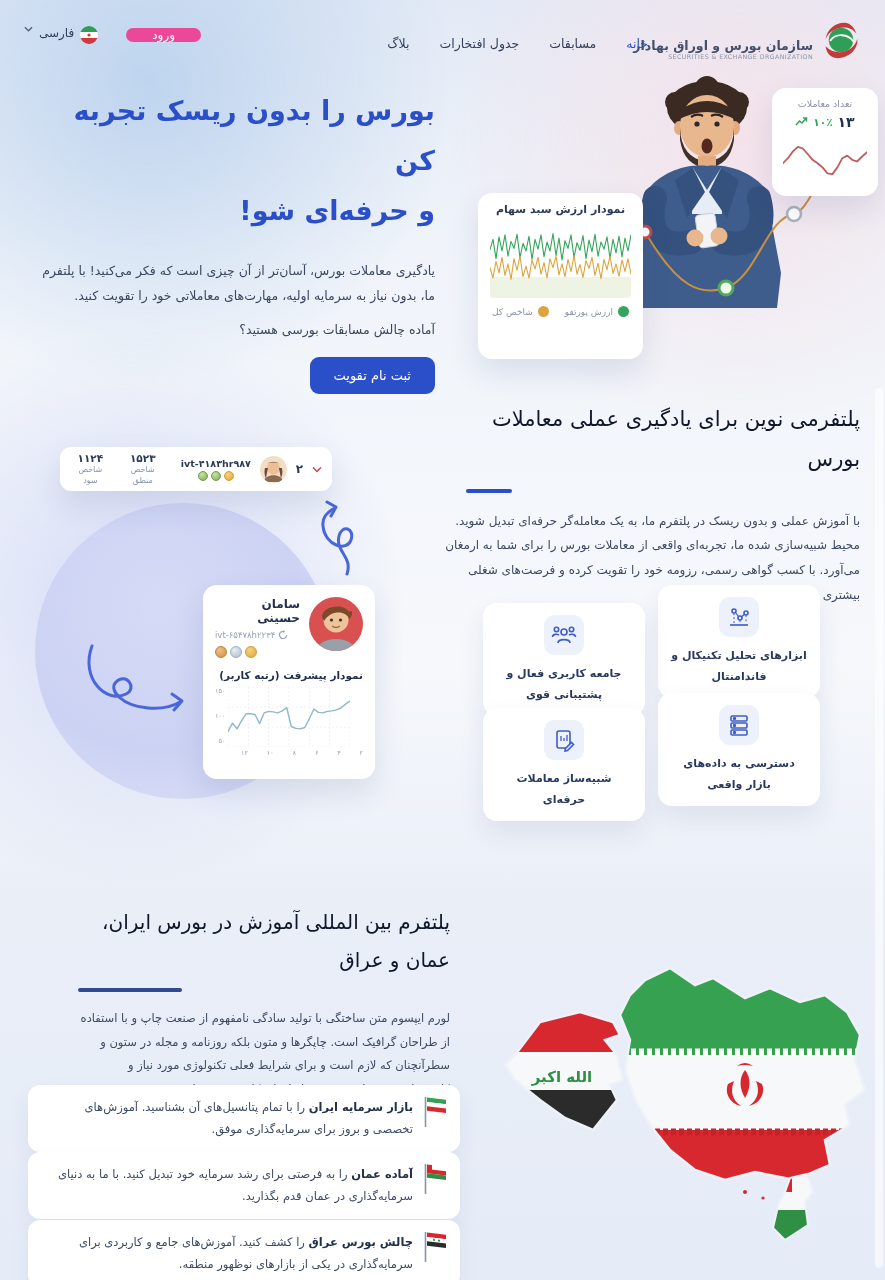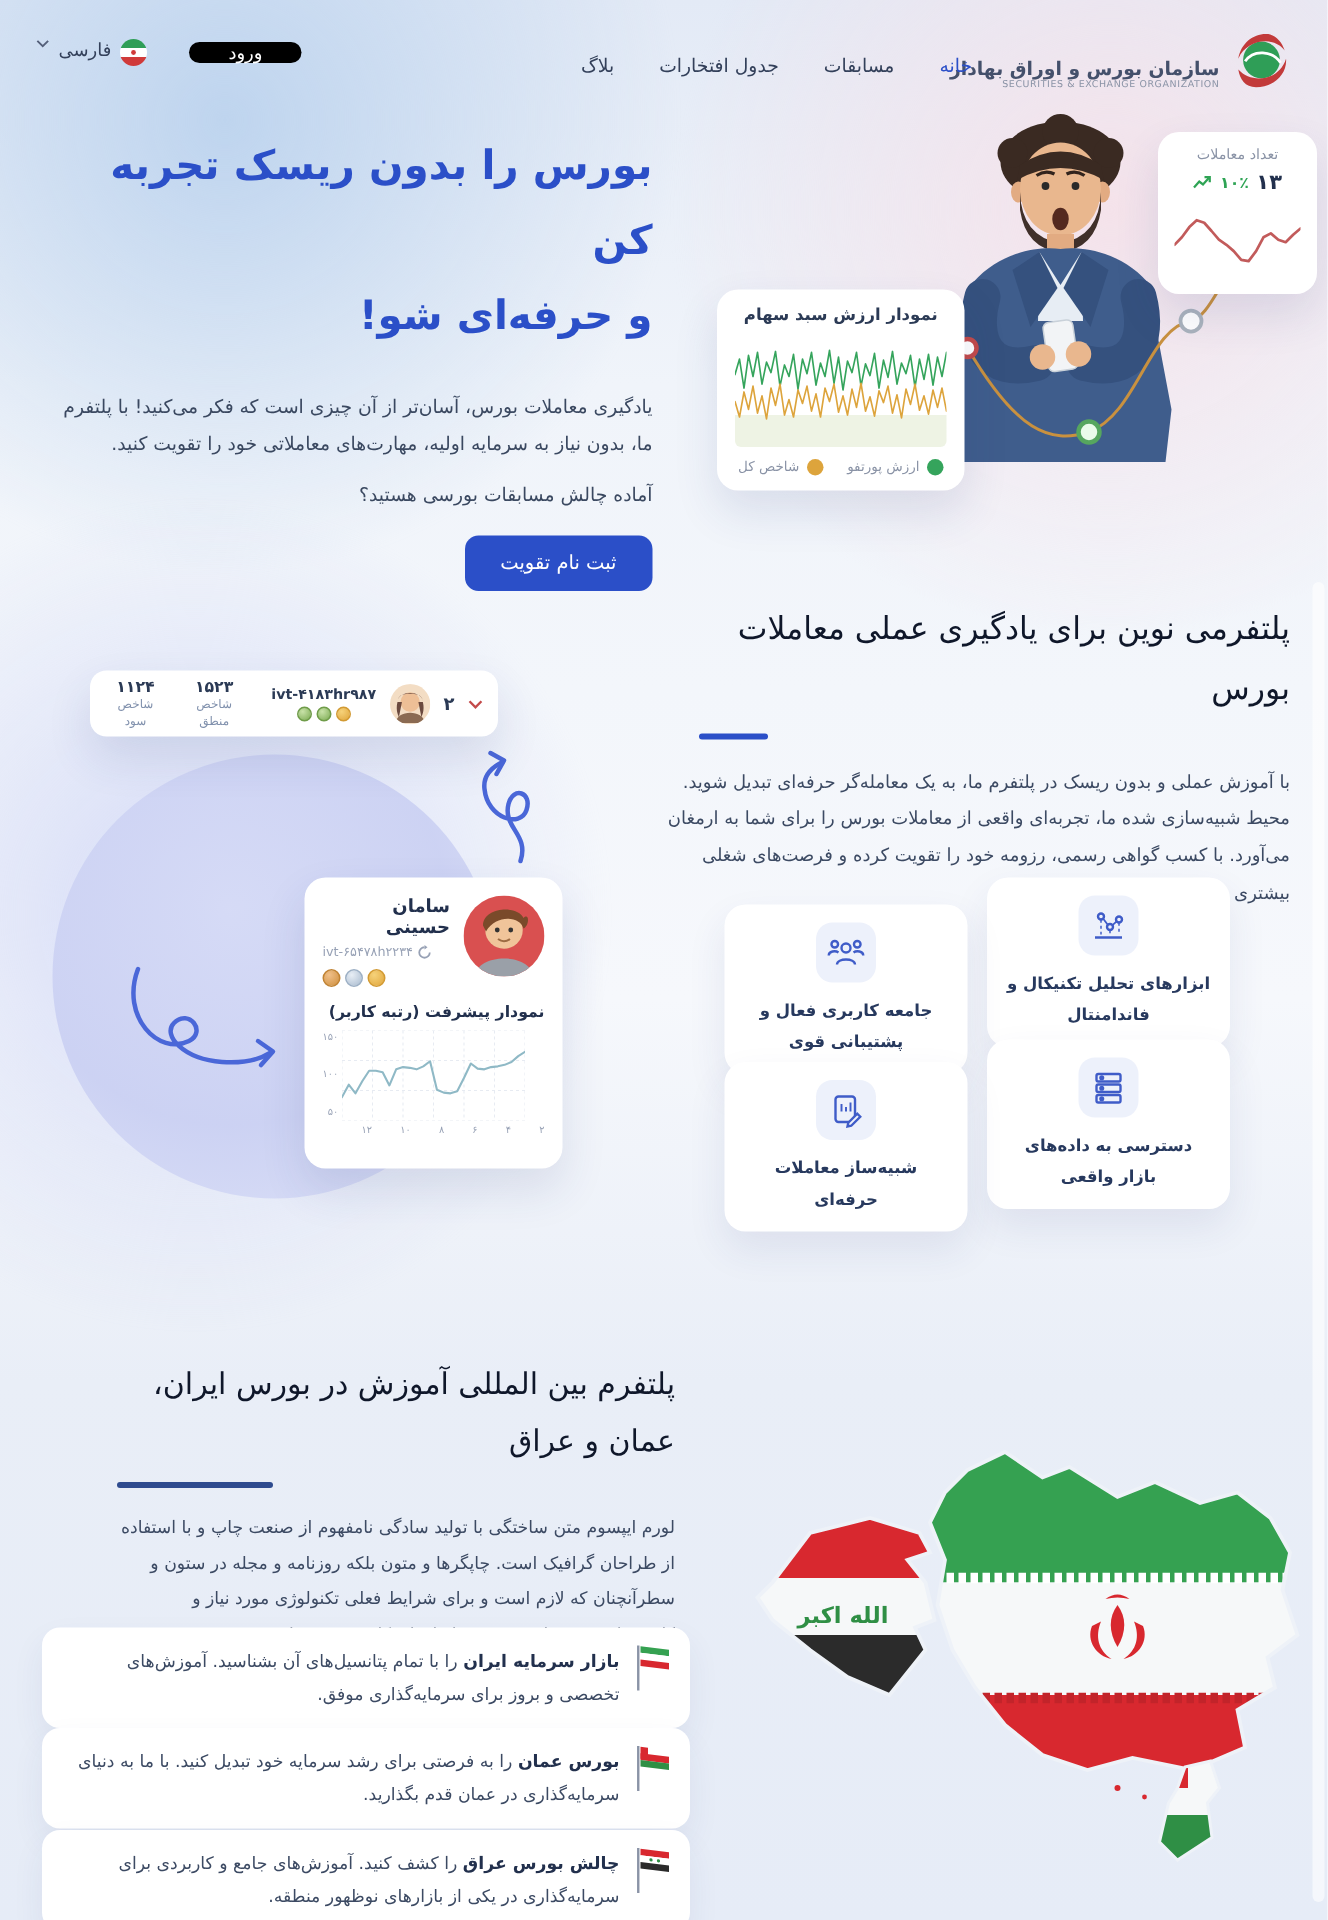--- a/index.html
+++ b/index.html
@@ -21,40 +21,40 @@
   
   .header { position:absolute; inset:0 0 auto 0; height:70px; z-index:6; }
   .logo { position:absolute; right:24px; top:20px; display:flex; align-items:flex-end; gap:8px; }
   .logo-text { text-align:right; }
   .logo-title { font-size:12.5px; font-weight:bold; color:#44506b; }
   .logo-sub { font-size:6.3px; letter-spacing:.4px; color:#8a93a6; font-family:"DejaVu Sans",sans-serif; }
   .nav { position:absolute; right:237px; top:36px; display:flex; gap:30px; }
   .nav a { text-decoration:none; font-size:12.5px; color:#33405a; cursor:pointer; }
   .nav a.active { color:#2b4fc8; }
   .left-group { position:absolute; left:24px; top:26px; display:flex; align-items:center; gap:28px; }
-  .btn-login { background:#000000; color:#fff; font-size:12px; border:none; border-radius:9px; padding:0 26px; cursor:pointer; font-family:inherit; }
+  .btn-login { background:#ec4899; color:#fff; font-size:12px; border:none; border-radius:9px; padding:0 26px; cursor:pointer; font-family:inherit; }
   .lang { display:flex; align-items:flex-start; gap:6px; cursor:pointer; }
   .lang-label { font-size:12px; color:#33405a; }
 
   
   .hero-text { position:absolute; top:86px; right:450px; width:400px; text-align:right; z-index:4; }
   .hero-title { color:#2b4fc8; font-size:27px; font-weight:bold; line-height:1.85; }
   .hero-desc { margin-top:22px; font-size:12.5px; line-height:2; color:#3a4860; }
   .hero-q { margin-top:14px; font-size:12.5px; color:#3a4860; }
   .btn-cta { margin-top:20px; background:#2b4fc8; color:#fff; font-size:13px; border:none; border-radius:9px; padding:11px 24px; cursor:pointer; font-family:inherit; }
 
   .card { background:#fff; border-radius:14px; box-shadow:0 14px 30px rgba(40,60,120,.12); position:absolute; }
 
   .trades-card { left:auto; right:7px; top:88px; width:106px; height:108px; padding:10px 10px 6px; z-index:3; text-align:center; }
   .trades-title { font-size:9.5px; color:#8a93a6; }
   .trades-row { display:flex; justify-content:center; align-items:center; gap:5px; margin-top:5px; }
   .trades-value { font-size:14px; font-weight:bold; color:#22304d; }
   .trades-change { font-size:10.5px; color:#2fa455; font-weight:bold; }
 
-  .portfolio-card { right:243px; top:193px; width:165px; height:134px; padding:10px 12px 8px; z-index:3; }
+  .portfolio-card { right:243px; top:193px; width:165px; height:166px; padding:10px 12px 8px; z-index:3; }
   .pf-title { font-size:11px; font-weight:bold; color:#2b3a55; text-align:center; }
   .pf-chart-wrap { margin-top:6px; background:linear-gradient(180deg,#ffffff 72%,#eef3e4 72%); border-radius:4px; }
   .pf-legend { display:flex; justify-content:space-between; margin-top:8px; padding:0 2px; }
   .leg-item { display:flex; align-items:center; gap:5px; font-size:9px; color:#8a93a6; }
   .dot { width:11px; height:11px; border-radius:50%; display:inline-block; }
   .dot-green { background:#35a45c; } .dot-orange { background:#dda43c; }
 
   
   .feat-head { position:absolute; top:400px; right:25px; width:430px; text-align:right; z-index:4; }
   .sec-title { font-size:21px; font-weight:normal; color:#0f172a; line-height:1.9; }
@@ -489,21 +489,21 @@
     <svg width="24" height="32" viewBox="0 0 24 32">
       <line x1="2.5" y1="1" x2="2.5" y2="31" stroke="#8a93a6" stroke-width="1.6"></line>
       <g transform="skewY(7)">
           <rect x="4" y="1" width="19" height="4.4" fill="#fff"></rect>
           <rect x="4" y="5.4" width="19" height="4.4" fill="#d8282f"></rect>
           <rect x="4" y="9.8" width="19" height="4.4" fill="#2f8f45"></rect>
           <rect x="4" y="1" width="5" height="8" fill="#d8282f"></rect>
         </g>
     </svg>
     <div class="ci-text">
-      <span class="lead">بورس عمان</span><span> را به فرصتی برای رشد سرمایه خود تبدیل کنید. با ما به دنیای سرمایه‌گذاری در عمان قدم بگذارید.</span>
+      <span class="lead">آماده عمان</span><span> را به فرصتی برای رشد سرمایه خود تبدیل کنید. با ما به دنیای سرمایه‌گذاری در عمان قدم بگذارید.</span>
     </div>
   </div>
 
   <div class="country-item" style="top:1220px">
     <svg width="24" height="32" viewBox="0 0 24 32">
       <line x1="2.5" y1="1" x2="2.5" y2="31" stroke="#8a93a6" stroke-width="1.6"></line>
       <g transform="skewY(7)">
           <rect x="4" y="1" width="19" height="4.4" fill="#d8282f"></rect>
           <rect x="4" y="5.4" width="19" height="4.4" fill="#fff"></rect>
           <rect x="4" y="9.8" width="19" height="4.4" fill="#2b2b2b"></rect>

